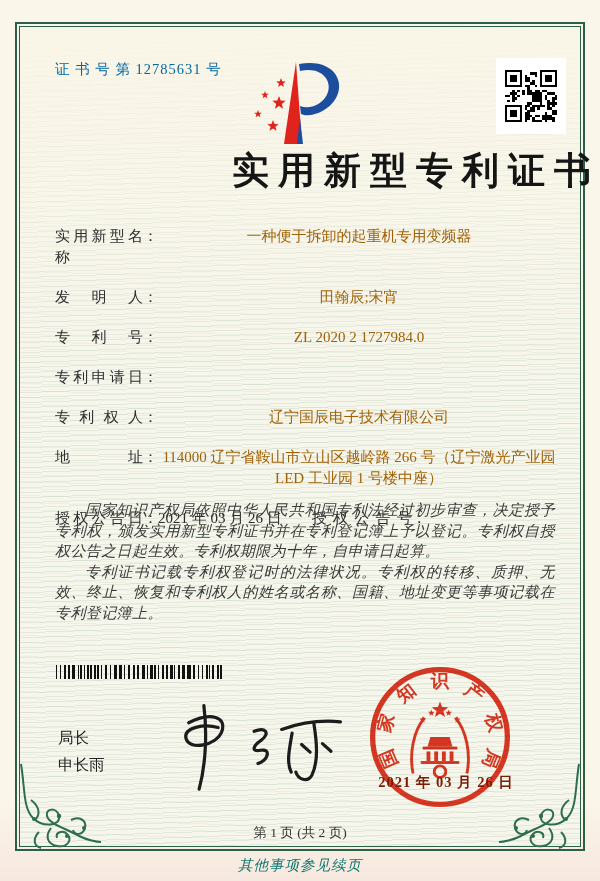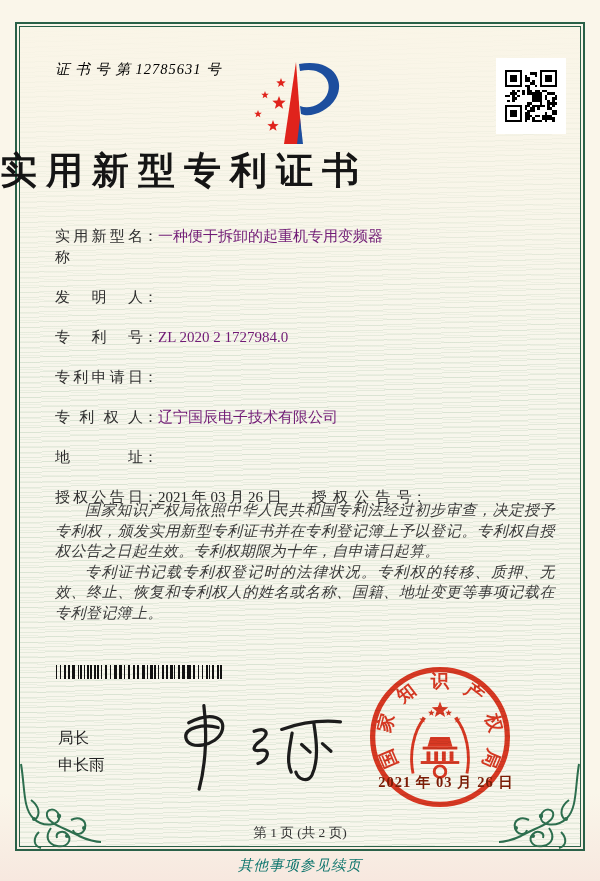--- a/index.html
+++ b/index.html
@@ -23,31 +23,31 @@
       repeating-linear-gradient(178deg, rgba(148,184,150,.20) 0 1px, rgba(0,0,0,0) 1px 5px),
       repeating-linear-gradient(2deg, rgba(148,184,150,.12) 0 1px, rgba(0,0,0,0) 1px 7px);
   }
   .wm{
     position:absolute;font-family:"Liberation Sans",sans-serif;font-weight:bold;
     transform:rotate(45deg);pointer-events:none;white-space:nowrap;
   }
   .wm1{left:138px;top:62px;font-size:40px;color:rgba(226,160,160,.30);}
   .wm2{left:368px;top:216px;font-size:50px;color:rgba(196,188,160,.42);}
   .wm3{left:120px;top:520px;font-size:40px;color:rgba(226,170,165,.22);}
-  .cert-no{position:absolute;left:55px;top:60px;font-size:14.5px;letter-spacing:1px;color:#000000;font-style:italic;}
+  .cert-no{position:absolute;left:55px;top:60px;font-size:14.5px;letter-spacing:1px;color:#0369a1;}
   .logo{position:absolute;left:248px;top:54px;}
   .qrbox{position:absolute;left:496px;top:58px;width:70px;height:76px;background:#fff;
          display:flex;align-items:center;justify-content:center;}
-  .title{position:absolute;left:0;top:146px;width:100%;text-align:left;
+  .title{position:absolute;left:0;top:146px;width:100%;text-align:right;
          font-size:37px;font-weight:bold;letter-spacing:9px;color:#151515;}
   .fields{position:absolute;left:55px;top:226px;width:505px;font-size:15px;}
   .frow{display:flex;margin-bottom:19px;line-height:21px;}
   .flabel{width:88px;flex:0 0 88px;text-align:justify;text-align-last:justify;color:#2e2e2e;}
   .fcolon{flex:0 0 14px;}
-  .fvalue{flex:1;color:#701a75;}
+  .fvalue{flex:1;color:#a16207;text-align:center;}
   .grant-row{display:flex;margin-bottom:0;line-height:21px;margin-top:3px;align-items:flex-end;}
   .flabel2{width:100px;flex:0 0 100px;text-align:justify;text-align-last:justify;}
   .grant-right{margin-left:30px;display:flex;}
   .paras{position:absolute;left:55px;top:500px;width:500px;
          font-size:15px;line-height:20.5px;color:#3a3a3a;
          font-style:italic;letter-spacing:.4px;text-align:justify;}
   .paras p{margin:0;text-indent:2em;}
   .barcode{position:absolute;left:56px;top:665px;width:174px;height:14px;display:flex;align-items:stretch;}
   .barcode div{height:100%;}
   .sig-text{position:absolute;left:58px;top:724px;font-size:15.5px;line-height:27px;color:#222;}
@@ -259,38 +259,40 @@
 
 <div class="fields">
   <div class="frow">
     <span class="flabel">实用新型名称</span>
       <span class="fcolon">：</span>
     <span class="fvalue">一种便于拆卸的起重机专用变频器</span>
   </div>
   <div class="frow">
     <span class="flabel">发明人</span>
       <span class="fcolon">：</span>
+    <span class="fvalue">田翰辰;宋宵</span>
   </div>
   <div class="frow">
     <span class="flabel">专利号</span>
       <span class="fcolon">：</span>
     <span class="fvalue">ZL 2020 2 1727984.0</span>
   </div>
   <div class="frow">
     <span class="flabel">专利申请日</span>
       <span class="fcolon">：</span>
   </div>
   <div class="frow">
     <span class="flabel">专利权人</span>
       <span class="fcolon">：</span>
     <span class="fvalue">辽宁国辰电子技术有限公司</span>
   </div>
   <div class="frow">
     <span class="flabel">地址</span>
       <span class="fcolon">：</span>
+    <span class="fvalue">114000 辽宁省鞍山市立山区越岭路 266 号（辽宁激光产业园 LED 工业园 1 号楼中座）</span>
   </div>
   <div class="grant-row">
     <span class="flabel">授权公告日</span>
       <span class="fcolon">：</span>
     <span>2021 年 03 月 26 日</span>
     <span class="grant-right">
       <span class="flabel2">授权公告号</span>
         <span class="fcolon">：</span>
     </span>
   </div>

